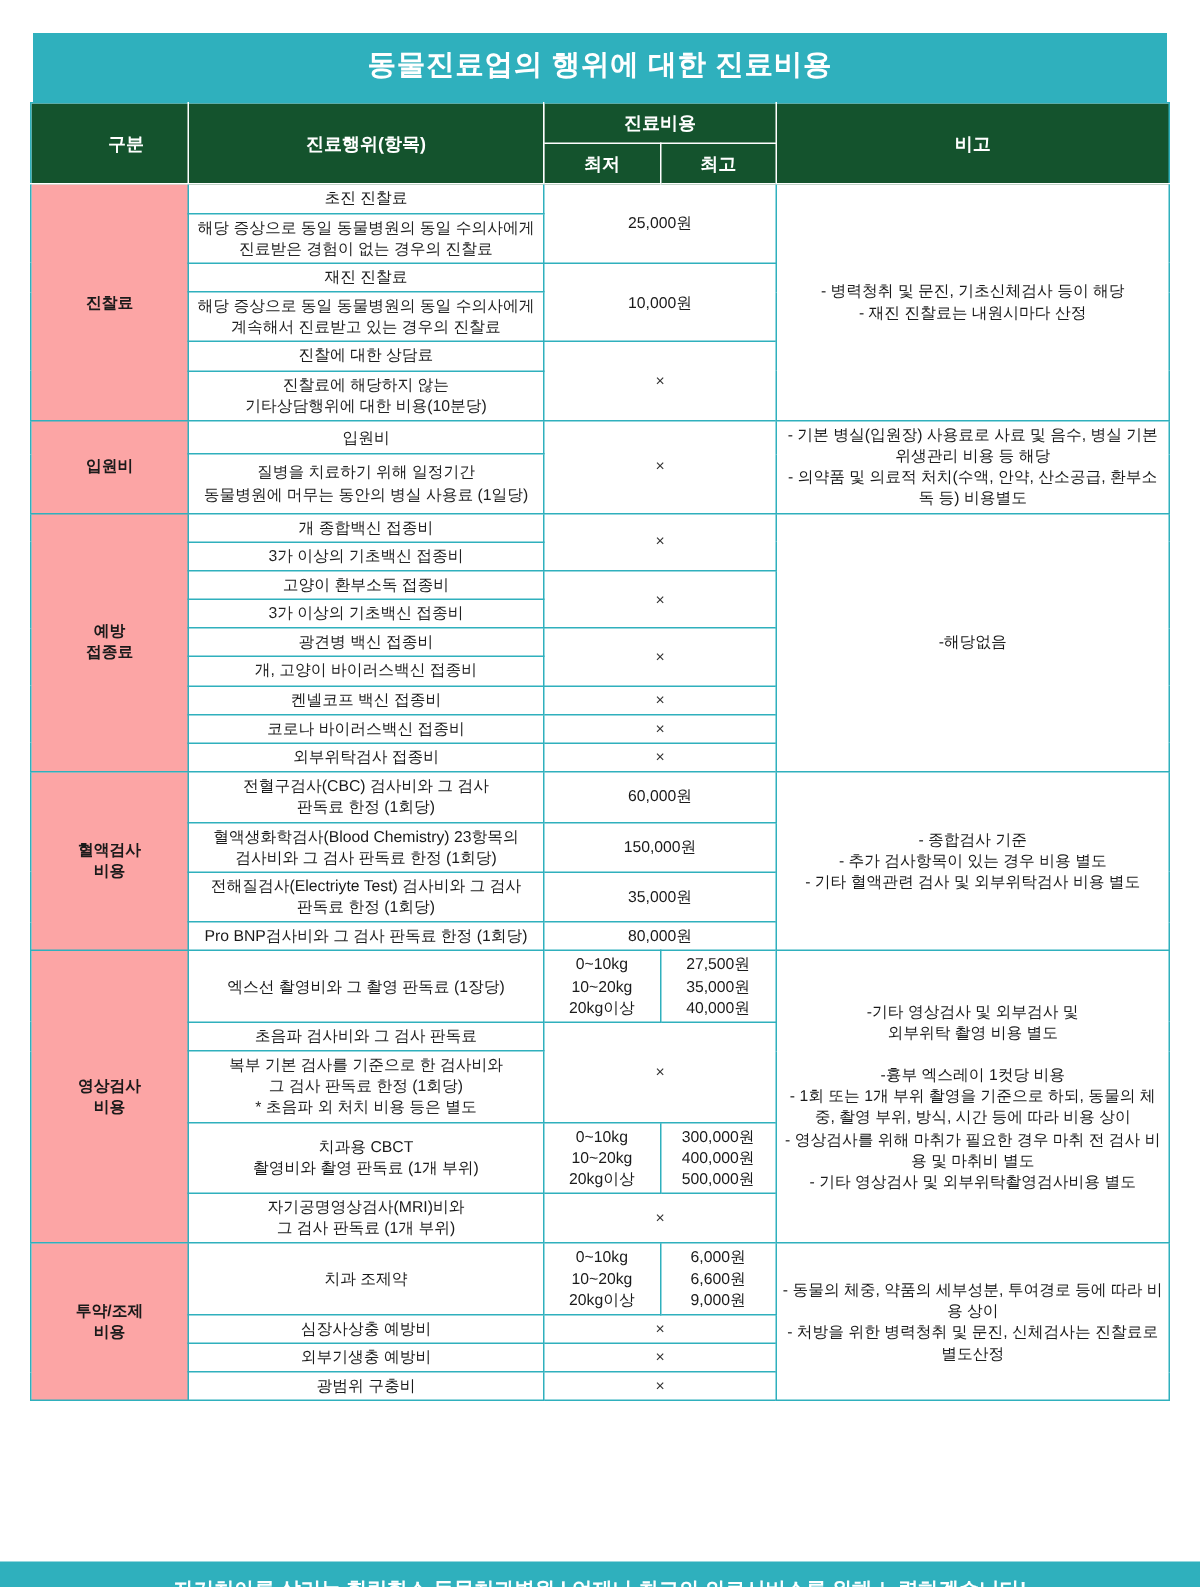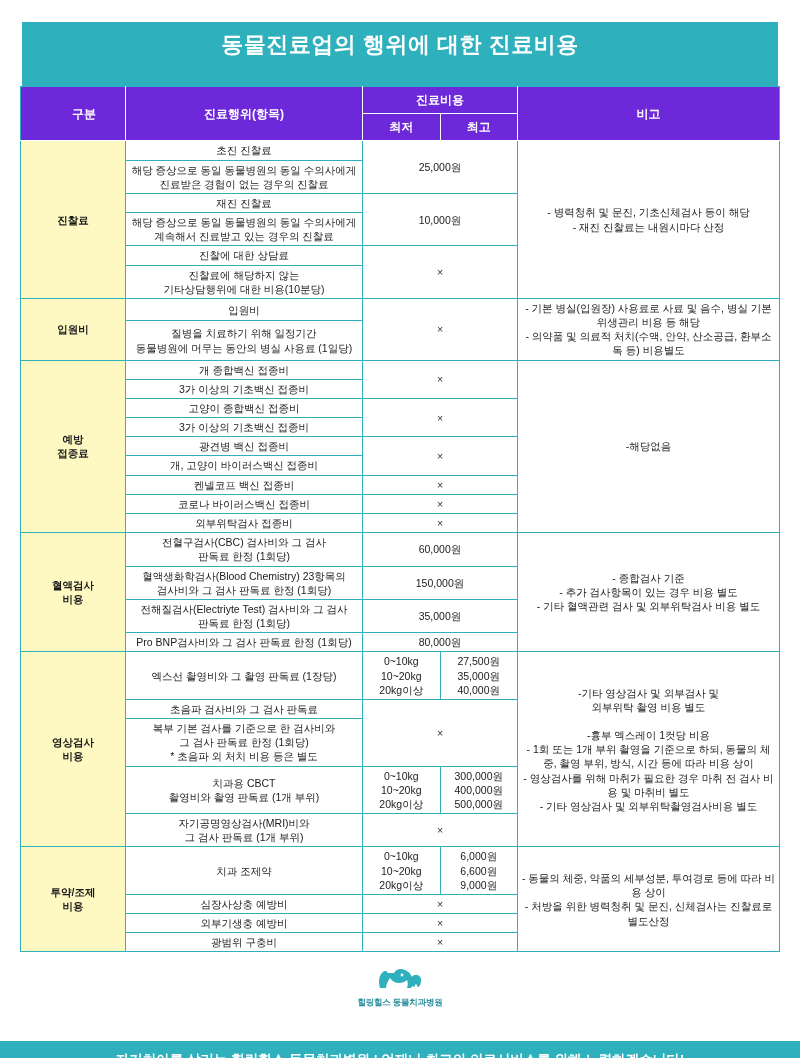--- a/index.html
+++ b/index.html
@@ -20,23 +20,23 @@
     height: 1058px;
     box-sizing: border-box;
     padding: 0;
     position: relative;
   }
   .title-bar {
     margin: 22px 22px 0 22px;
     background: #2fb0bd;
     color: #ffffff;
     text-align: center;
-    font-size: 22px;
-    font-weight: bold;
-    padding: 8px 0 26px 0;
+    font-size: 19px;
+    font-weight: bold;
+    padding: 8px 0 12px 0;
     letter-spacing: 0.5px;
   }
   .subtitle {
     text-align: center;
     color: #2a8f9c;
     font-size: 12.5px;
     font-weight: bold;
     margin: 13px 0 11px 0;
   }
   table.fee {
@@ -47,34 +47,34 @@
   }
   table.fee th, table.fee td {
     border: 1px solid #2fb0bd;
     font-size: 10.5px;
     text-align: center;
     vertical-align: middle;
     padding: 2px 3px;
     line-height: 1.35;
   }
   table.fee thead th {
-    background: #6d28d9;
+    background: #14532d;
     color: #ffffff;
     font-weight: bold;
     font-size: 12px;
     padding: 5px 2px;
     border-color: #ffffff;
   }
   table.fee thead th.outer-left { border-left-color: #2fb0bd; padding-left: 24px; }
   table.fee thead th.outer-right { border-right-color: #2fb0bd; }
   table.fee thead th.outer-top { border-top-color: #2fb0bd; }
   .cat {
     font-weight: bold;
     font-size: 13px;
-    background: #fef9c3;
+    background: #fca5a5;
   }
   .item-head {
     font-weight: normal;
     font-size: 11.5px;
   }
   .item-sub {
     font-size: 10px;
     color: #222;
   }
   .note {
@@ -182,21 +182,21 @@
         <tr>
           <td class="cat" rowspan="9">예방<br>접종료</td>
           <td class="item-head">개 종합백신 접종비</td>
           <td colspan="2" rowspan="2" class="x">×</td>
           <td class="note" rowspan="9">-해당없음</td>
         </tr>
         <tr>
           <td class="item-sub">3가 이상의 기초백신 접종비</td>
         </tr>
         <tr>
-          <td class="item-head">고양이 종합백신 접종비</td>
+          <td class="item-head">고양이 환부소독 접종비</td>
           <td colspan="2" rowspan="2" class="x">×</td>
         </tr>
         <tr>
           <td class="item-sub">3가 이상의 기초백신 접종비</td>
         </tr>
         <tr>
           <td class="item-head">광견병 백신 접종비</td>
           <td colspan="2" rowspan="2" class="x">×</td>
         </tr>
         <tr>
@@ -270,25 +270,15 @@
           <td class="item-head">외부기생충 예방비</td>
           <td colspan="2" class="x">×</td>
         </tr>
         <tr>
           <td class="item-head">광범위 구충비</td>
           <td colspan="2" class="x">×</td>
         </tr>
       </tbody>
   </table>
 
-  <div class="logo-wrap">
-    <div class="logo-mark">
-      <svg width="56" height="26" viewBox="0 0 56 26" xmlns="http://www.w3.org/2000/svg">
-        <path d="M8 22 C6 16 7 9 11 6 C13 4 15 5 16 7 L22 7 C24 3 29 2 33 4 C38 6 41 11 41 16 C41 19 40 21 39 22 L35 22 C36 19 36 16 35 14 C33 16 30 17 27 17 C23 17 20 15 18 12 C16 15 14 18 14 22 Z" fill="#2fb0bd"></path>
-        <circle cx="30" cy="9" r="1.4" fill="#ffffff"></circle>
-        <path d="M44 9 C47 9 49 11 49 14 C49 17 48 21 46 21 C45 21 45 18 44 18 C43 18 43 21 42 21 C40 21 39 17 39 14 C39 11 41 9 44 9 Z" fill="#2fb0bd"></path>
-      </svg>
-    </div>
-    <div class="logo-text">힐링힐스 동물치과병원</div>
-  </div>
 
   <div class="footer-bar">자기치아를 살리는 힐링힐스 동물치과병원 | 언제나 최고의 의료서비스를 위해 노력하겠습니다!</div>
 </div>
 
 </body></html>

